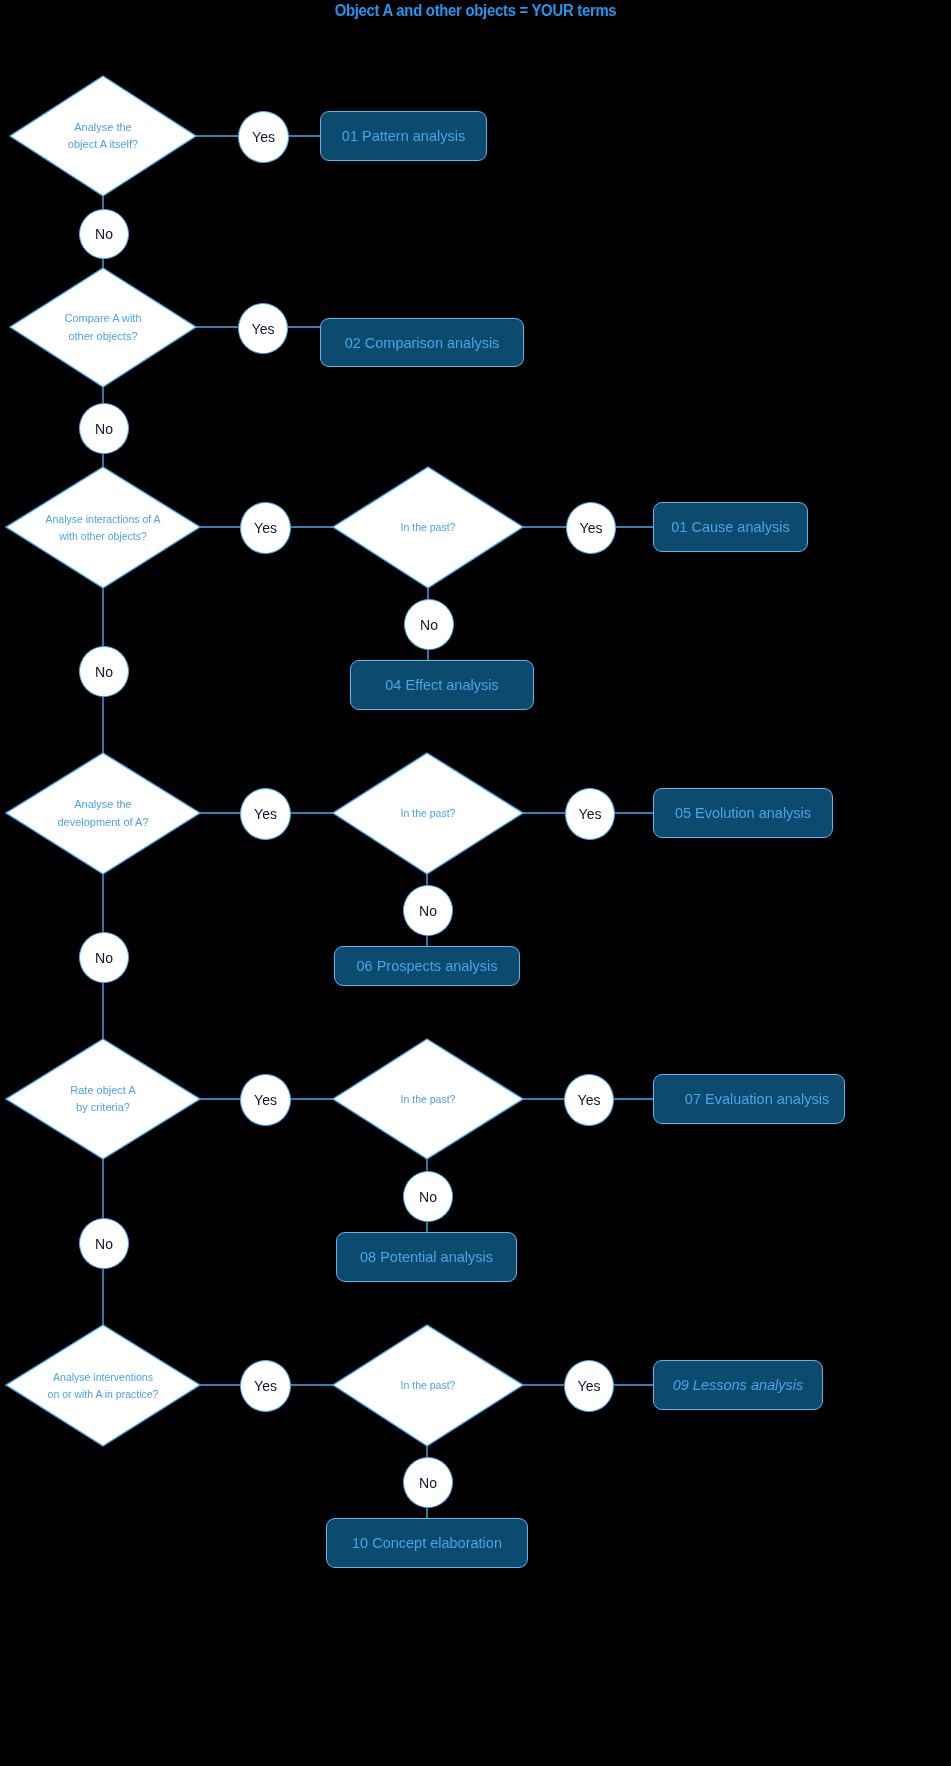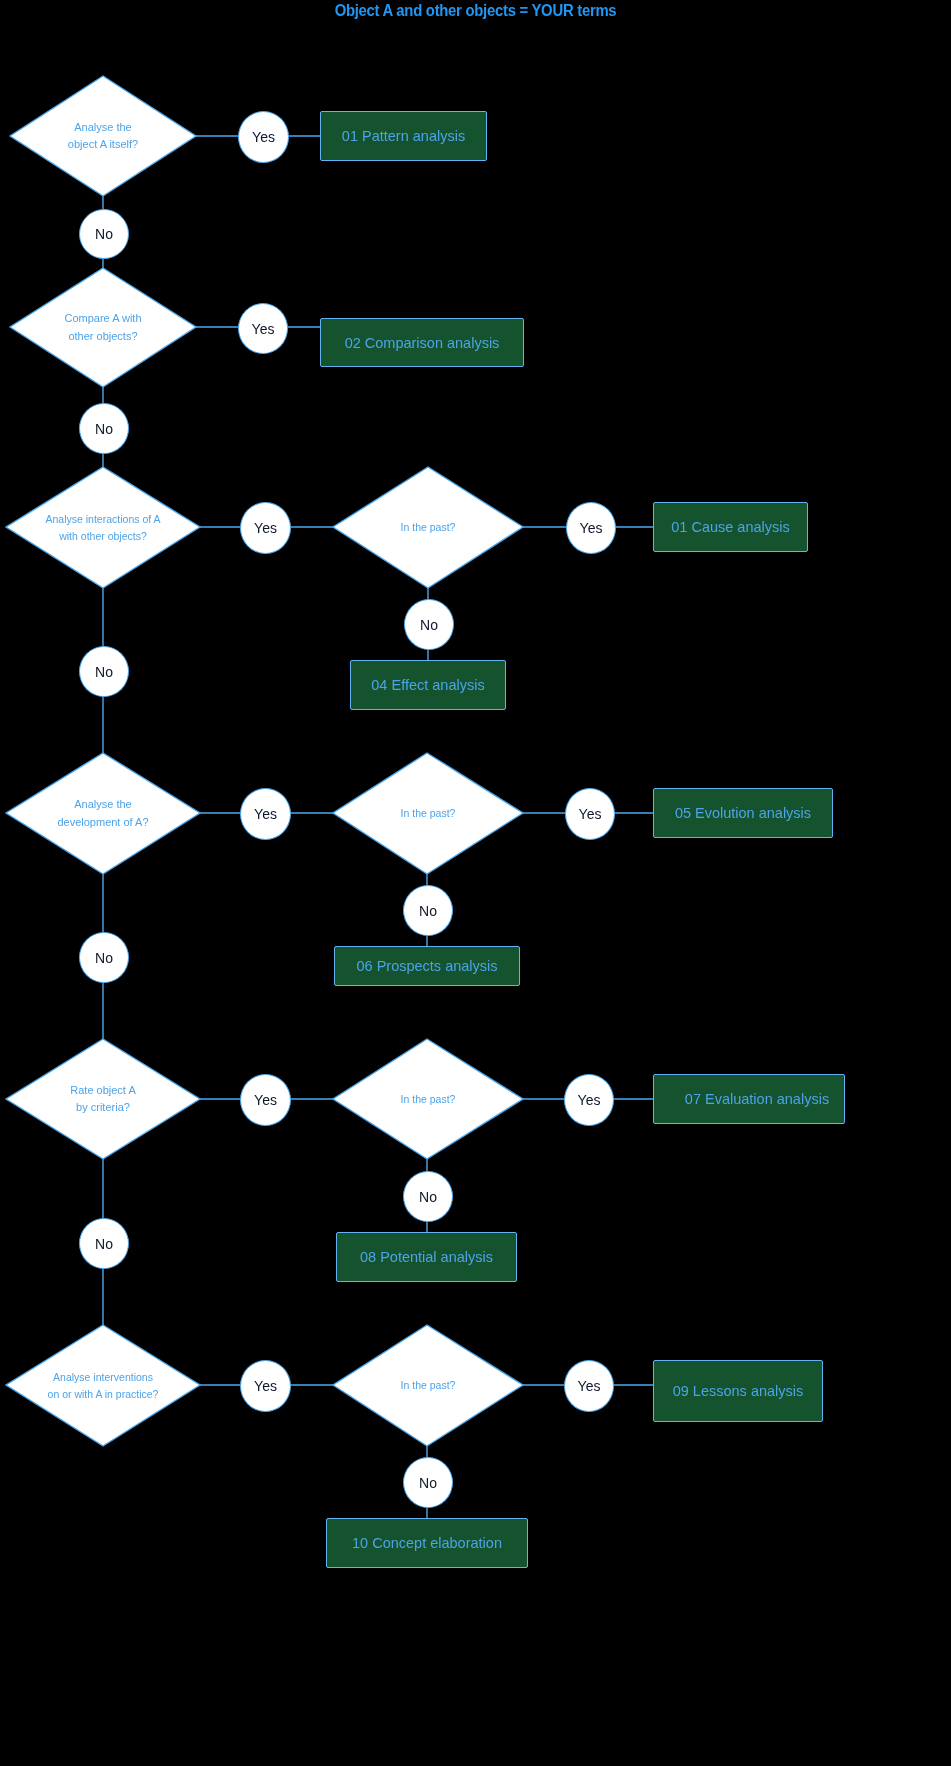--- a/index.html
+++ b/index.html
@@ -68,23 +68,23 @@
     display: flex;
     align-items: center;
     justify-content: center;
     color: #0f172a;
     font-size: 14px;
     z-index: 5;
   }
   
   .rbox {
     position: absolute;
-    background: #14532d;
+    background: #0c4a6e;
     border: 1.5px solid #64b2f0;
-    border-radius: 2px;
+    border-radius: 9px;
     display: flex;
     align-items: center;
     justify-content: center;
     color: #4da3e8;
     font-size: 14.5px;
     z-index: 4;
     box-sizing: border-box;
     white-space: nowrap;
   }
 </style>
@@ -242,27 +242,27 @@
   <div class="circ" style="left:240px; top:1360px; width:49px; height:50px;">Yes</div>
   <div class="circ" style="left:564px; top:1360px; width:48px; height:50px;">Yes</div>
   <div class="circ" style="left:403px; top:1457px; width:48px; height:49px;">No</div>
 
   <div class="rbox" style="left:320px; top:111px; width:167px; height:50px;">01 Pattern analysis</div>
 
   <div class="rbox" style="left:320px; top:303px; width:204px; height:49px;margin-top:15px;">02 Comparison analysis</div>
 
   <div class="rbox" style="left:653px; top:502px; width:155px; height:50px;">01 Cause analysis</div>
 
-  <div class="rbox" style="left:350px; top:660px; width:156px; height:50px;">04 Effect analysis</div>
+  <div class="rbox" style="left:350px; top:660px; width:184px; height:50px;">04 Effect analysis</div>
 
   <div class="rbox" style="left:653px; top:788px; width:180px; height:50px;">05 Evolution analysis</div>
 
   <div class="rbox" style="left:334px; top:946px; width:186px; height:40px;">06 Prospects analysis</div>
 
   <div class="rbox" style="left:653px; top:1074px; width:192px; height:50px;padding-left:16px;">07 Evaluation analysis</div>
 
   <div class="rbox" style="left:336px; top:1232px; width:181px; height:50px;">08 Potential analysis</div>
 
-  <div class="rbox" style="left:653px; top:1360px; width:170px; height:62px;">09 Lessons analysis</div>
+  <div class="rbox" style="left:653px; top:1360px; width:170px; height:50px;font-style:italic;">09 Lessons analysis</div>
 
   <div class="rbox" style="left:326px; top:1518px; width:202px; height:50px;">10 Concept elaboration</div>
 
 </div>
 
 </body></html>

